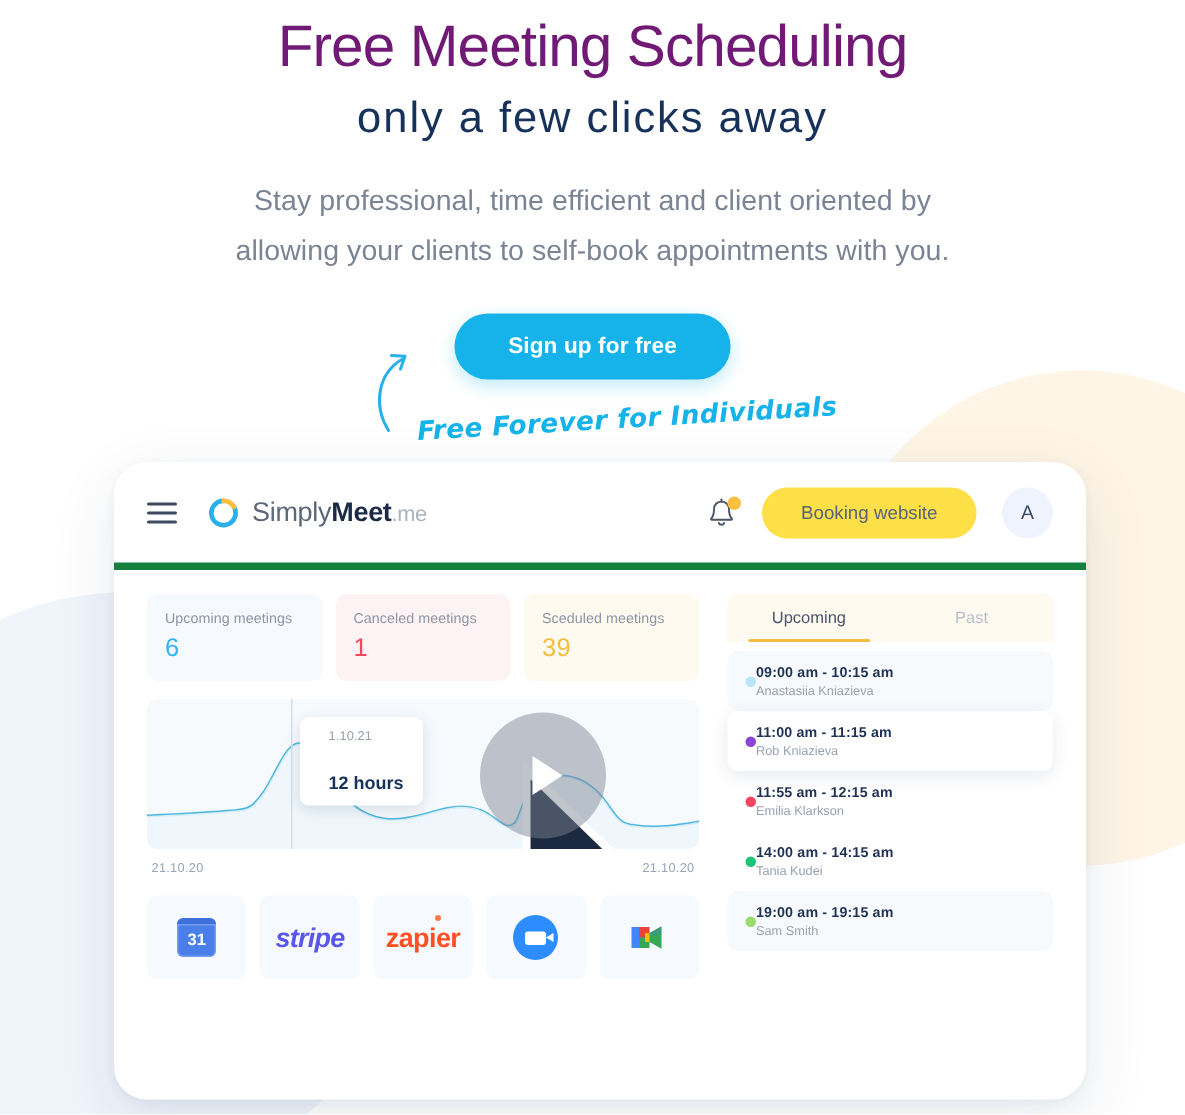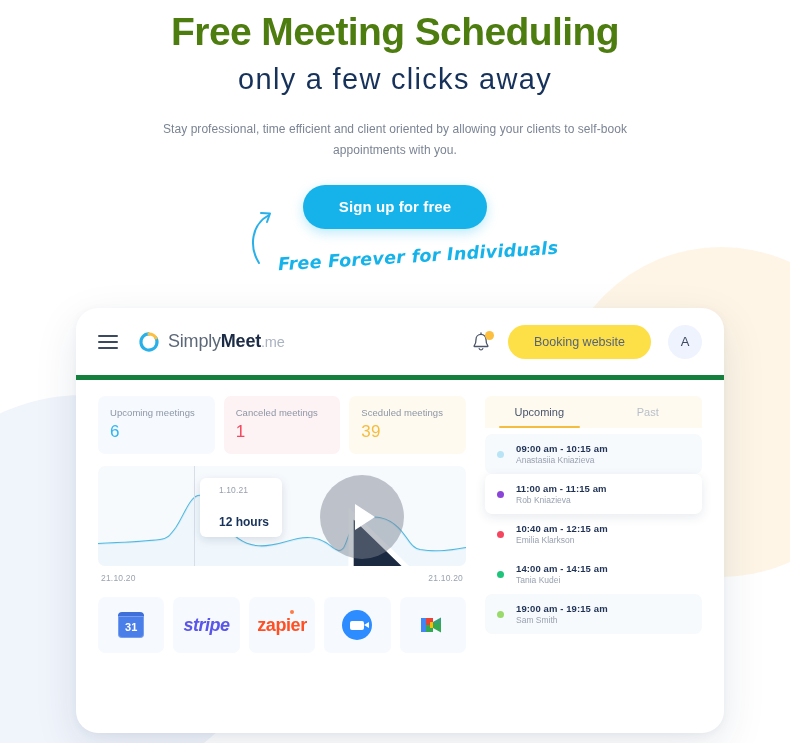--- a/index.html
+++ b/index.html
@@ -44,37 +44,37 @@
 
   
   .hero {
     position: relative;
     z-index: 3;
     padding-top: 10px;
     text-align: center;
   }
   .hero-title {
     font-size: 39px;
-    font-weight: bold;
-    color: #4d7c0f;
+    font-weight: normal;
+    color: #701a75;
     letter-spacing: -.6px;
     line-height: 1.12;
   }
   .hero-subtitle {
     margin-top: 8px;
     font-size: 29px;
     font-weight: 300;
     color: #17325a;
     letter-spacing: 1.3px;
     line-height: 1.2;
   }
   .hero-desc {
     margin: 23px auto 0;
     width: 500px;
-    font-size: 12px;
+    font-size: 19px;
     line-height: 1.72;
     color: #7b8494;
     letter-spacing: .05px;
   }
 
   
   .cta-wrap {
     position: relative;
     z-index: 3;
     margin-top: 24px;
@@ -392,21 +392,21 @@
     padding: 0 12px;
     border-radius: 7px;
     cursor: pointer;
   }
   .meeting.tinted { background: #f7fafd; }
   .meeting.elevated {
     background: #ffffff;
     box-shadow: 0 3px 11px rgba(23,50,90,.10);
   }
   .dot { width: 7px; height: 7px; border-radius: 50%; flex: 0 0 auto; }
-  .meeting-txt { margin-left: 12px; }
+  .meeting-txt { }
   .m-time { font-size: 9.5px; font-weight: bold; color: #1f3154; letter-spacing: .1px; white-space: nowrap; }
   .m-name { margin-top: 1px; font-size: 8.5px; color: #99a2b0; white-space: nowrap; }
 </style>
 </head>
 <body>
 
 <div id="stage">
 
   <div class="blob-peach"></div>
   <div class="blob-blue"></div>
@@ -565,21 +565,21 @@
             <span class="dot" style="background:#8b44d8"></span>
             <div class="meeting-txt">
               <div class="m-time">11:00 am - 11:15 am</div>
               <div class="m-name">Rob Kniazieva</div>
             </div>
           </div>
 
           <div class="meeting">
             <span class="dot" style="background:#f4465f"></span>
             <div class="meeting-txt">
-              <div class="m-time">10:40 am - 12:15 am</div>
+              <div class="m-time">11:55 am - 12:15 am</div>
               <div class="m-name">Emilia Klarkson</div>
             </div>
           </div>
 
 
           <div class="meeting">
             <span class="dot" style="background:#1ec47a"></span>
             <div class="meeting-txt">
               <div class="m-time">14:00 am - 14:15 am</div>
               <div class="m-name">Tania Kudei</div>

